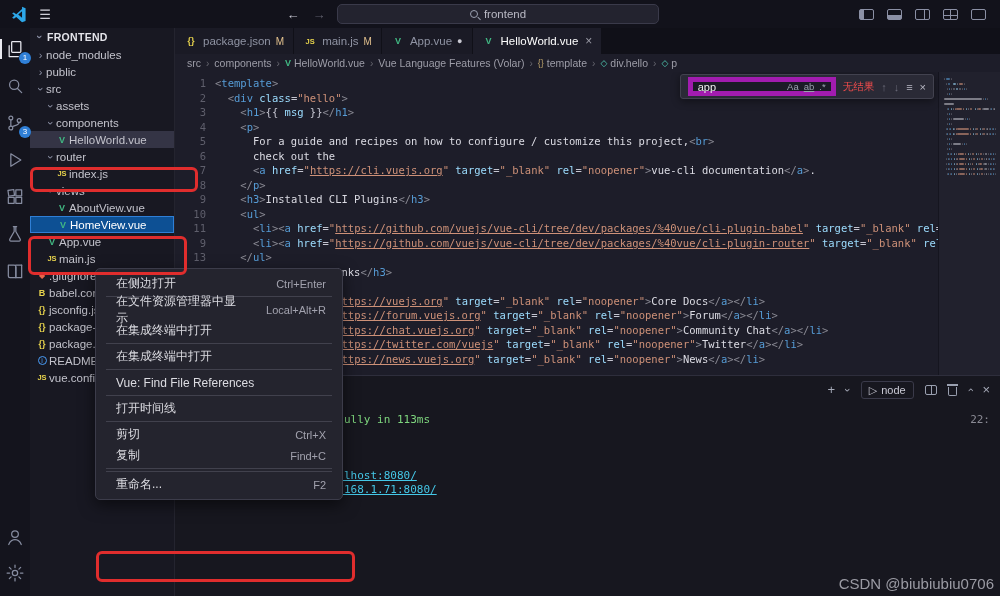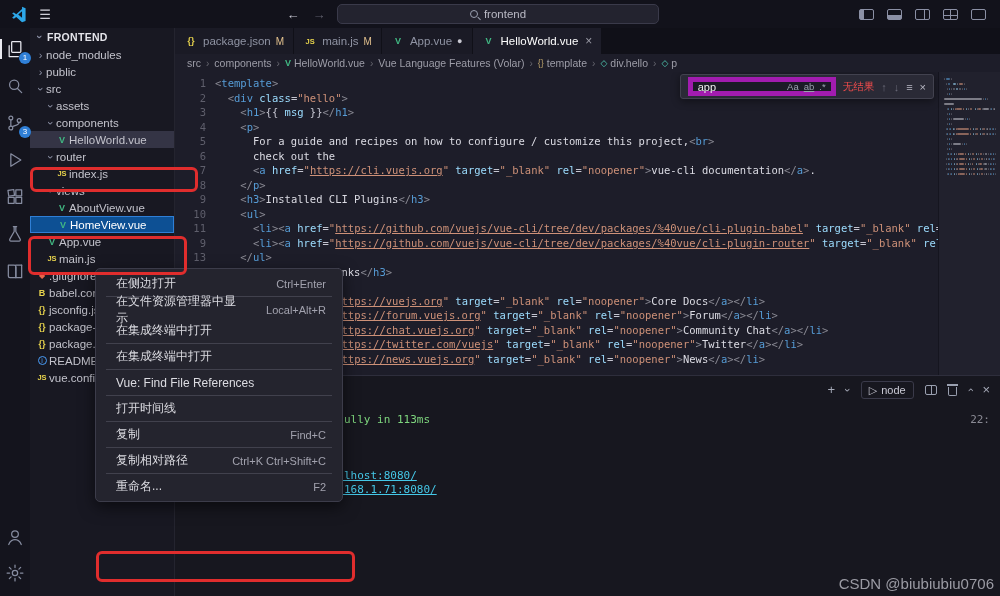--- a/index.html
+++ b/index.html
@@ -780,28 +780,28 @@
       <span>Vue: Find File References</span>
       <span class="sc"></span>
     </div>
     <div class="msep"></div>
     <div class="mi">
       <span>打开时间线</span>
       <span class="sc"></span>
     </div>
     <div class="msep"></div>
     <div class="mi">
+      <span>剪切</span>
+      <span class="sc">Ctrl+X</span>
+    </div>
+    <div class="mi">
       <span>复制</span>
       <span class="sc">Find+C</span>
     </div>
     <div class="msep"></div>
-    <div class="mi">
-      <span>复制相对路径</span>
-      <span class="sc">Ctrl+K Ctrl+Shift+C</span>
-    </div>
     <div class="msep"></div>
     <div class="mi">
       <span>重命名...</span>
       <span class="sc">F2</span>
     </div>
   </div>
 
 <div id="annos">
     <div class="redbox" style="left: 30px; top: 167px; width: 168px; height: 25px;"></div>
     <div class="redbox" style="left: 28px; top: 236px; width: 159px; height: 39px;"></div>

